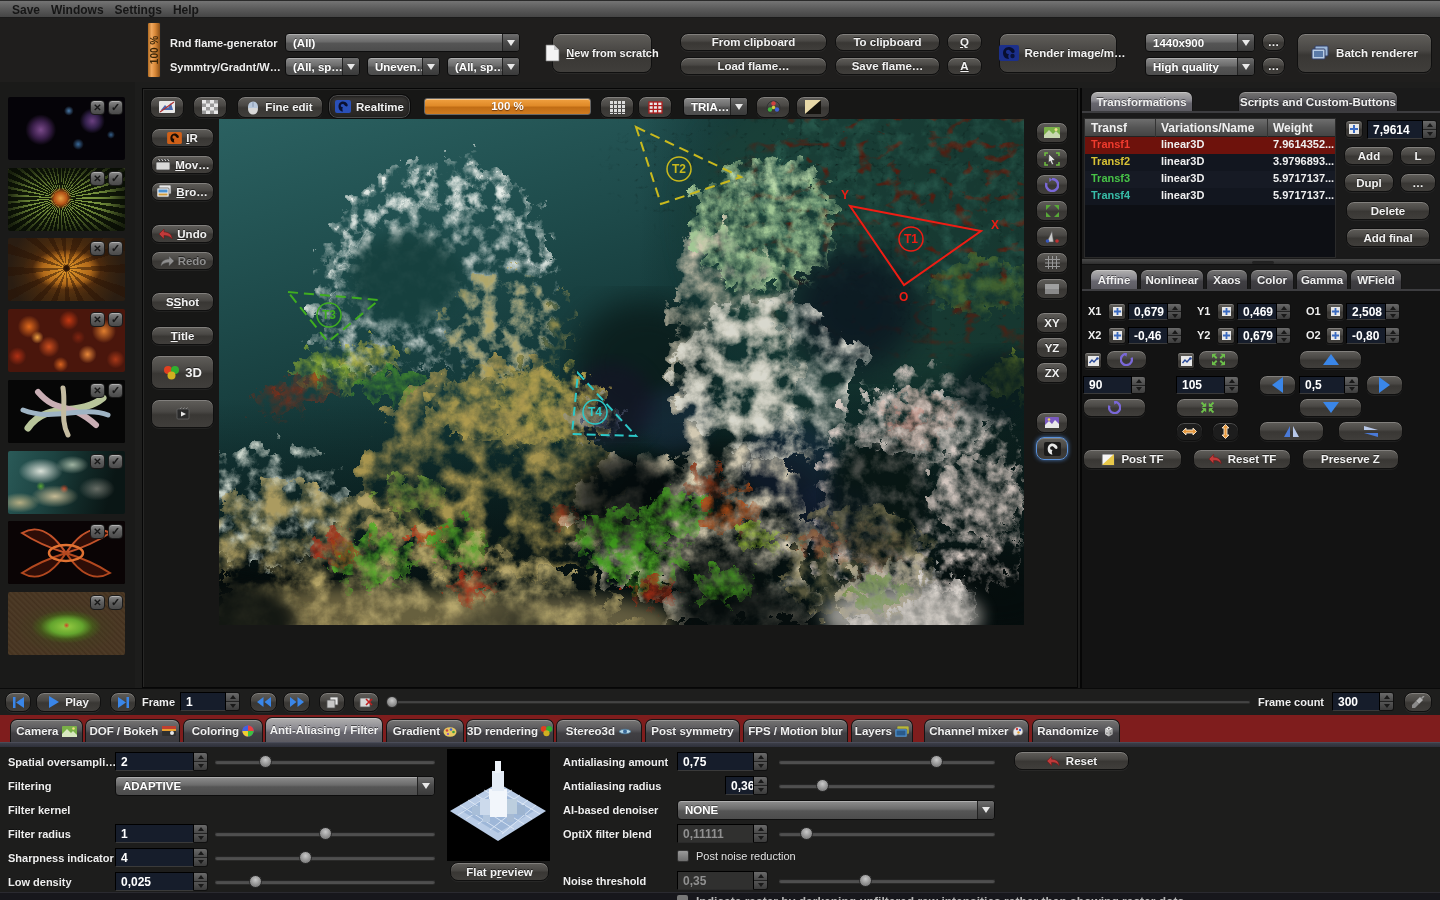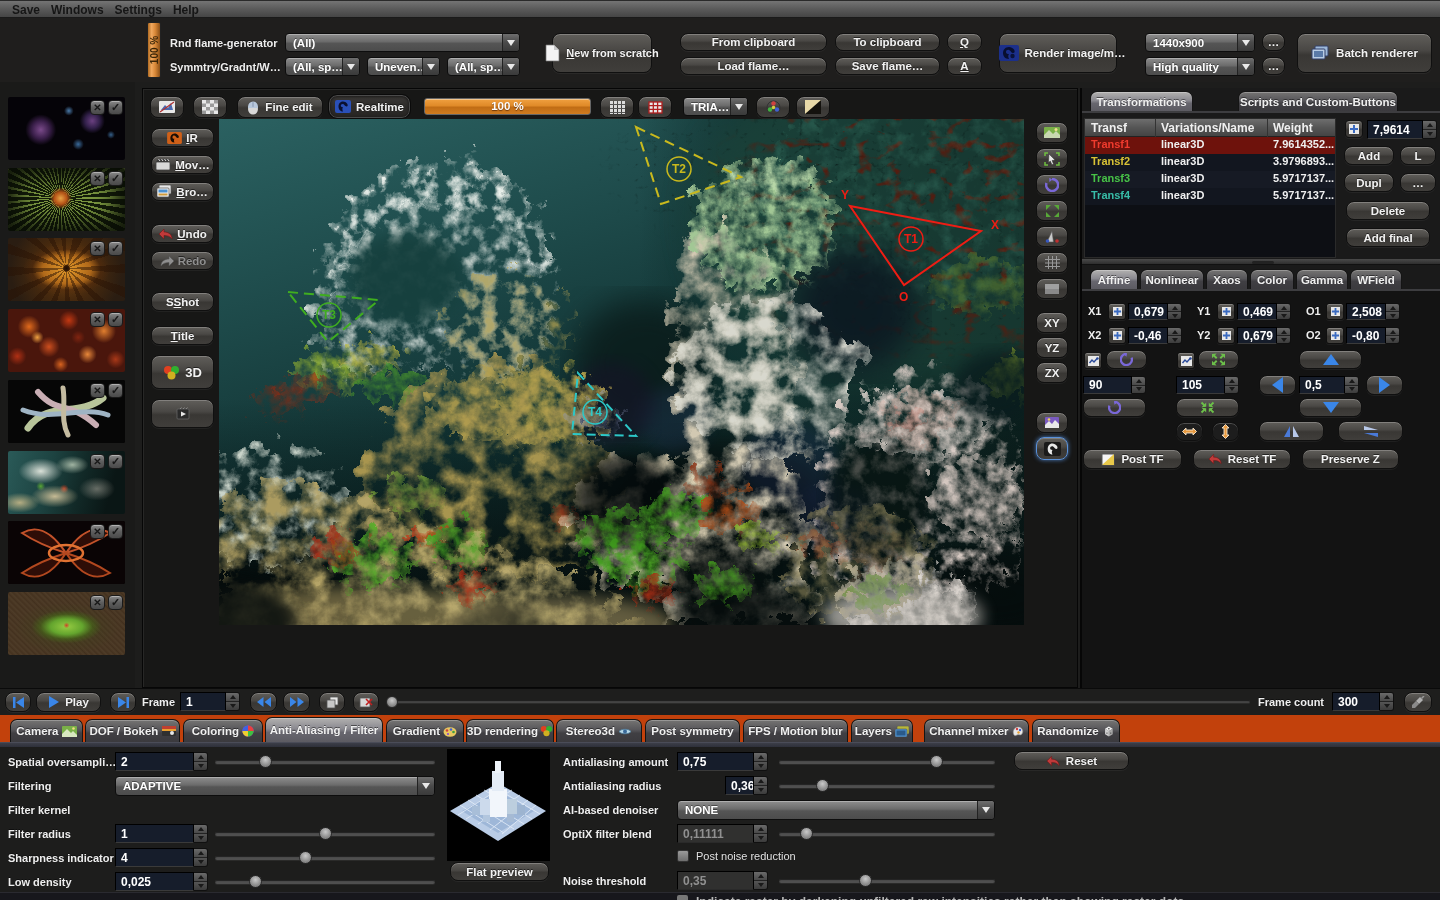--- a/index.html
+++ b/index.html
@@ -973,21 +973,21 @@
         </span>
       </div>
     <div class="btn" style="left:1404px;top:3px;width:28px;height:20px;">
         <svg width="14" height="13" viewBox="0 0 14 13">
           <path d="M9 1 L12 4 L8 8 L5 5 Z" fill="#b0b0b0"></path>
           <path d="M5 5 L8 8 L4 12 L1 12 L1 9 Z" fill="#8a8a8a"></path>
           <path d="M10.5 2.5 L13 0" stroke="#999" stroke-width="1.5"></path>
         </svg>
       </div>
   </div>
-  <div id="tabsrow" class="abs" style="left:0;top:715px;width:1440px;height:32px;background:#c2410c;">
+  <div id="tabsrow" class="abs" style="left:0;top:715px;width:1440px;height:32px;background:#7f1d1d;">
     <div class="tab" style="left:10px;top:4px;width:73px;height:23px;">Camera&nbsp;<svg width="15" height="11" viewBox="0 0 15 11">
           <rect width="15" height="11" rx="1" fill="#7ab048"></rect>
           <path d="M0 8 L5 3 L9 7 L11 5 L15 9 L15 11 L0 11 Z" fill="#d8e8c0"></path>
           <circle cx="11.5" cy="2.5" r="1.3" fill="#f0e080"></circle>
         </svg></div>
     <div class="tab" style="left:85px;top:4px;width:95px;height:23px;">DOF / Bokeh&nbsp;<svg width="14" height="10" viewBox="0 0 14 10">
           <rect width="14" height="10" rx="1" fill="#303030"></rect>
           <rect x="0" y="0" width="14" height="3" fill="#c04030"></rect>
           <rect x="0" y="3" width="14" height="2" fill="#e8a030"></rect>
           <circle cx="10" cy="7" r="2" fill="#e8e8e8"></circle>

